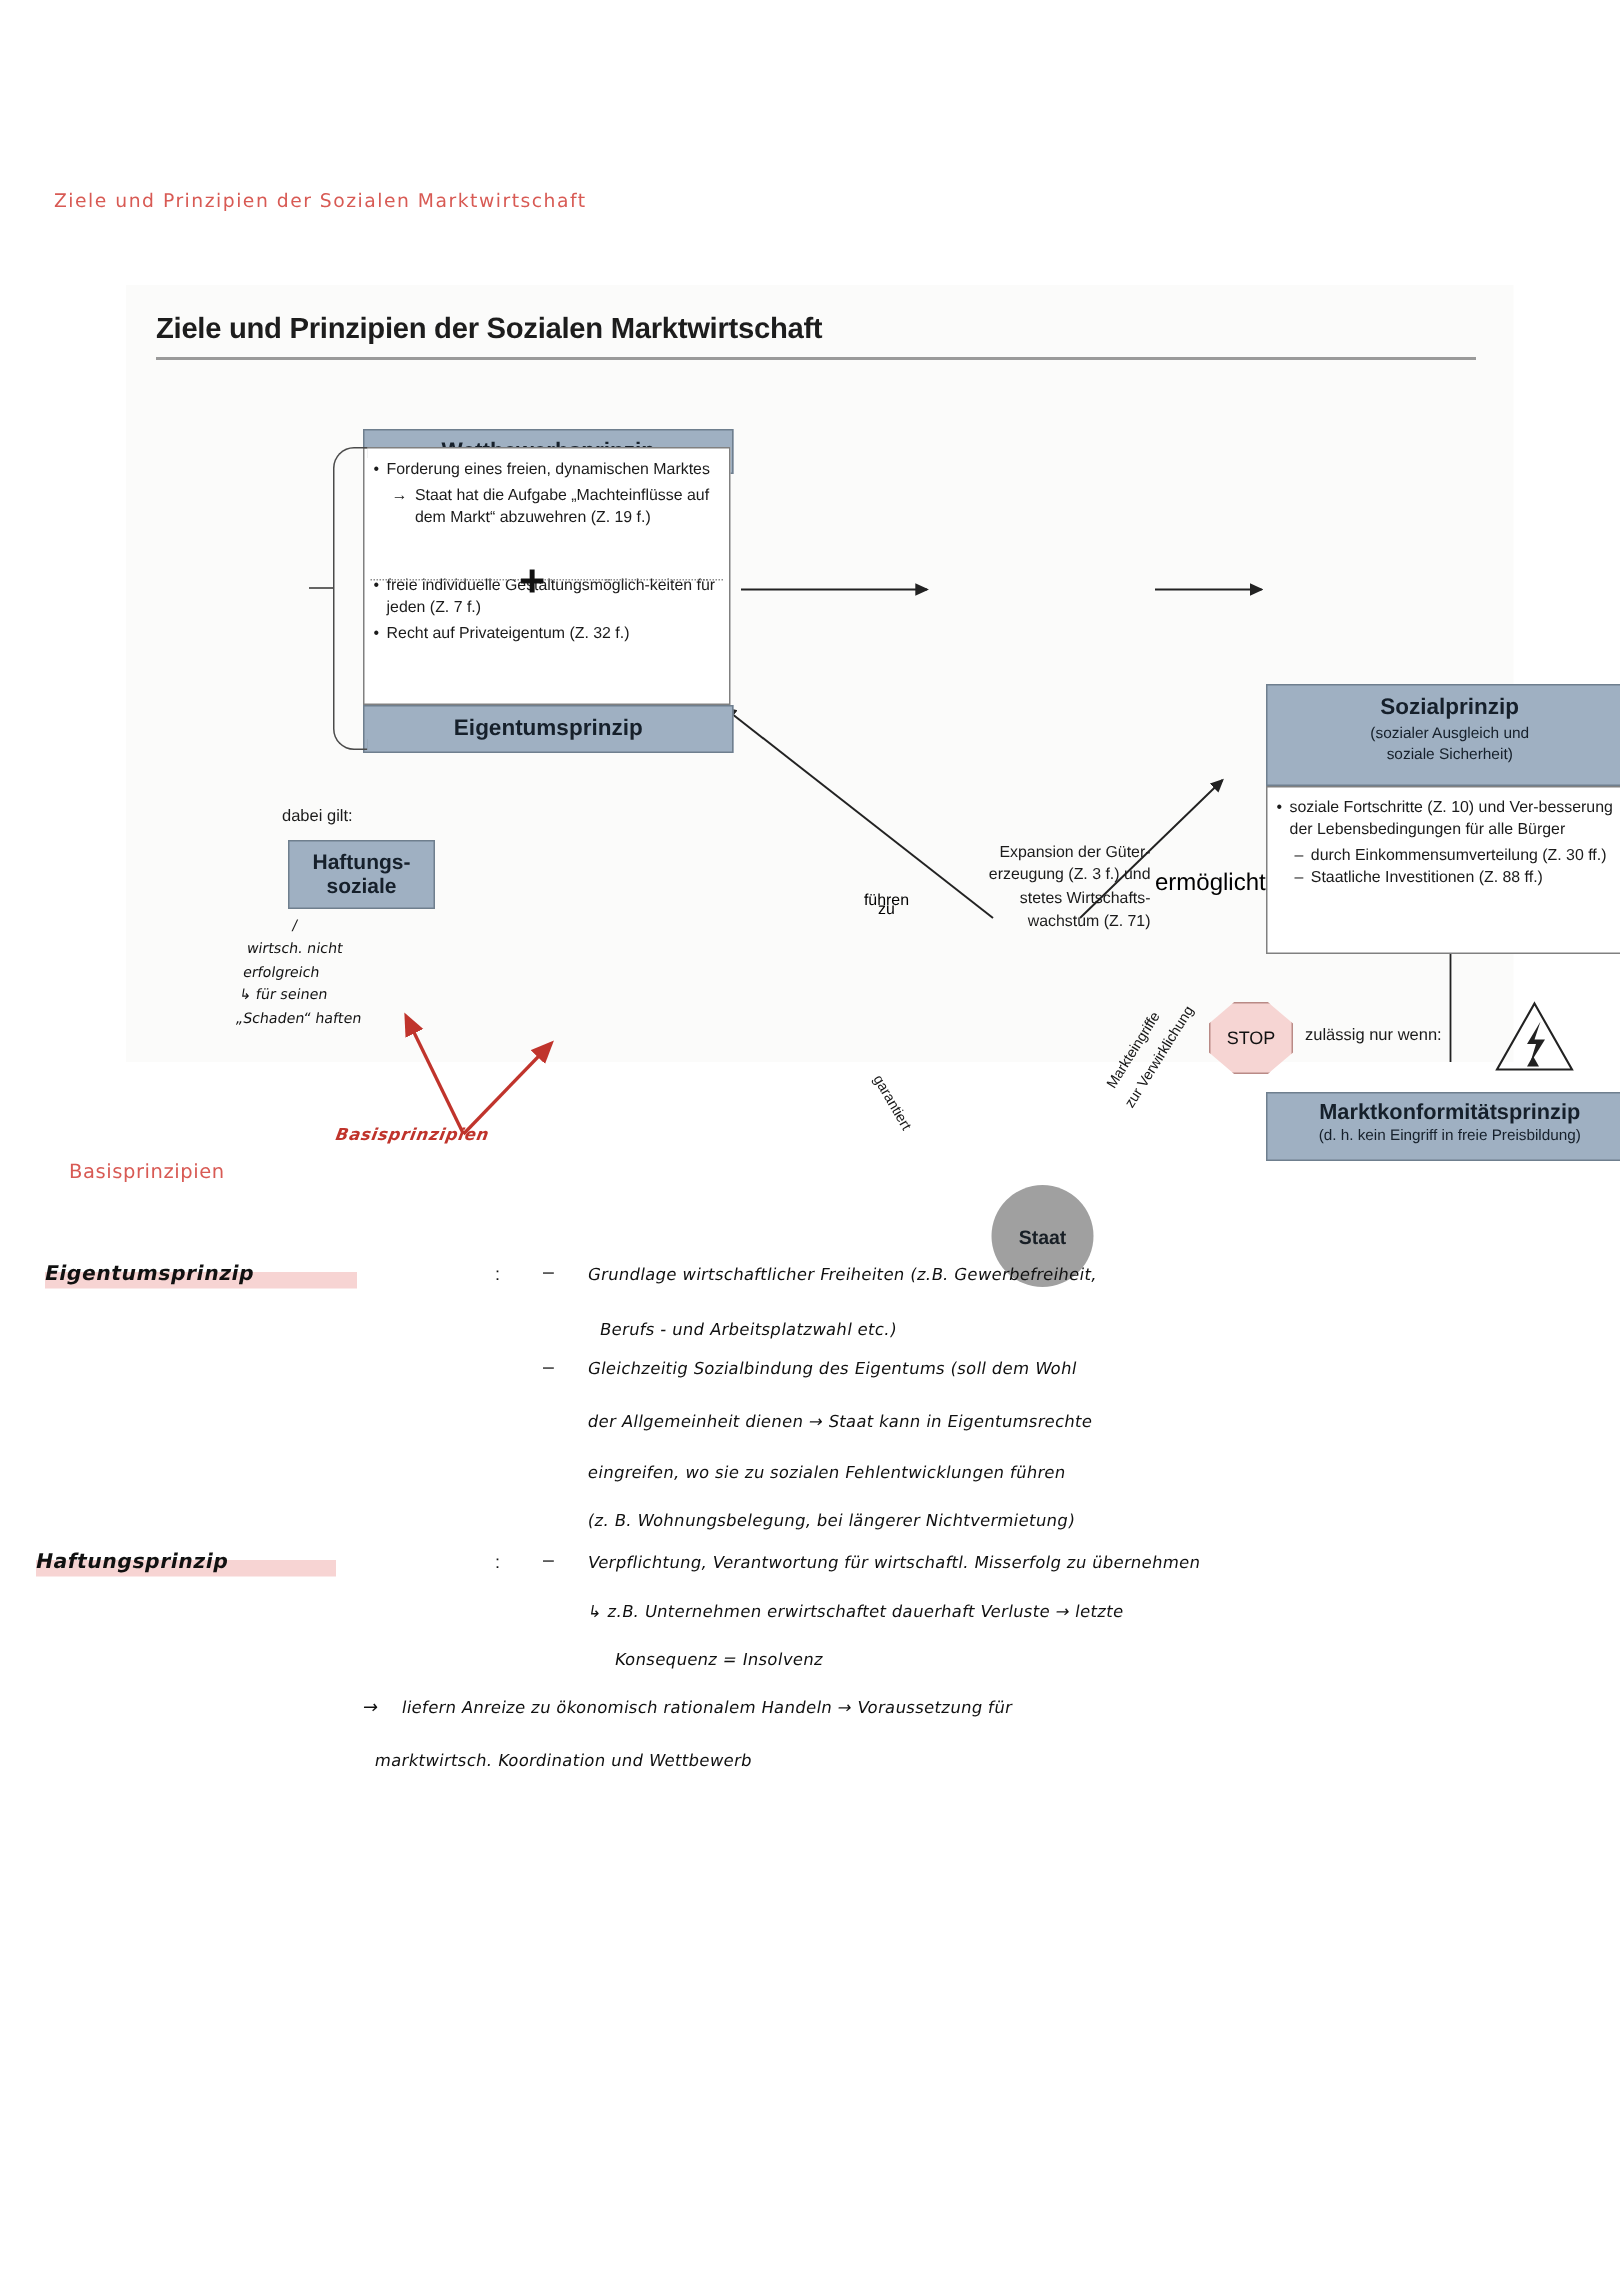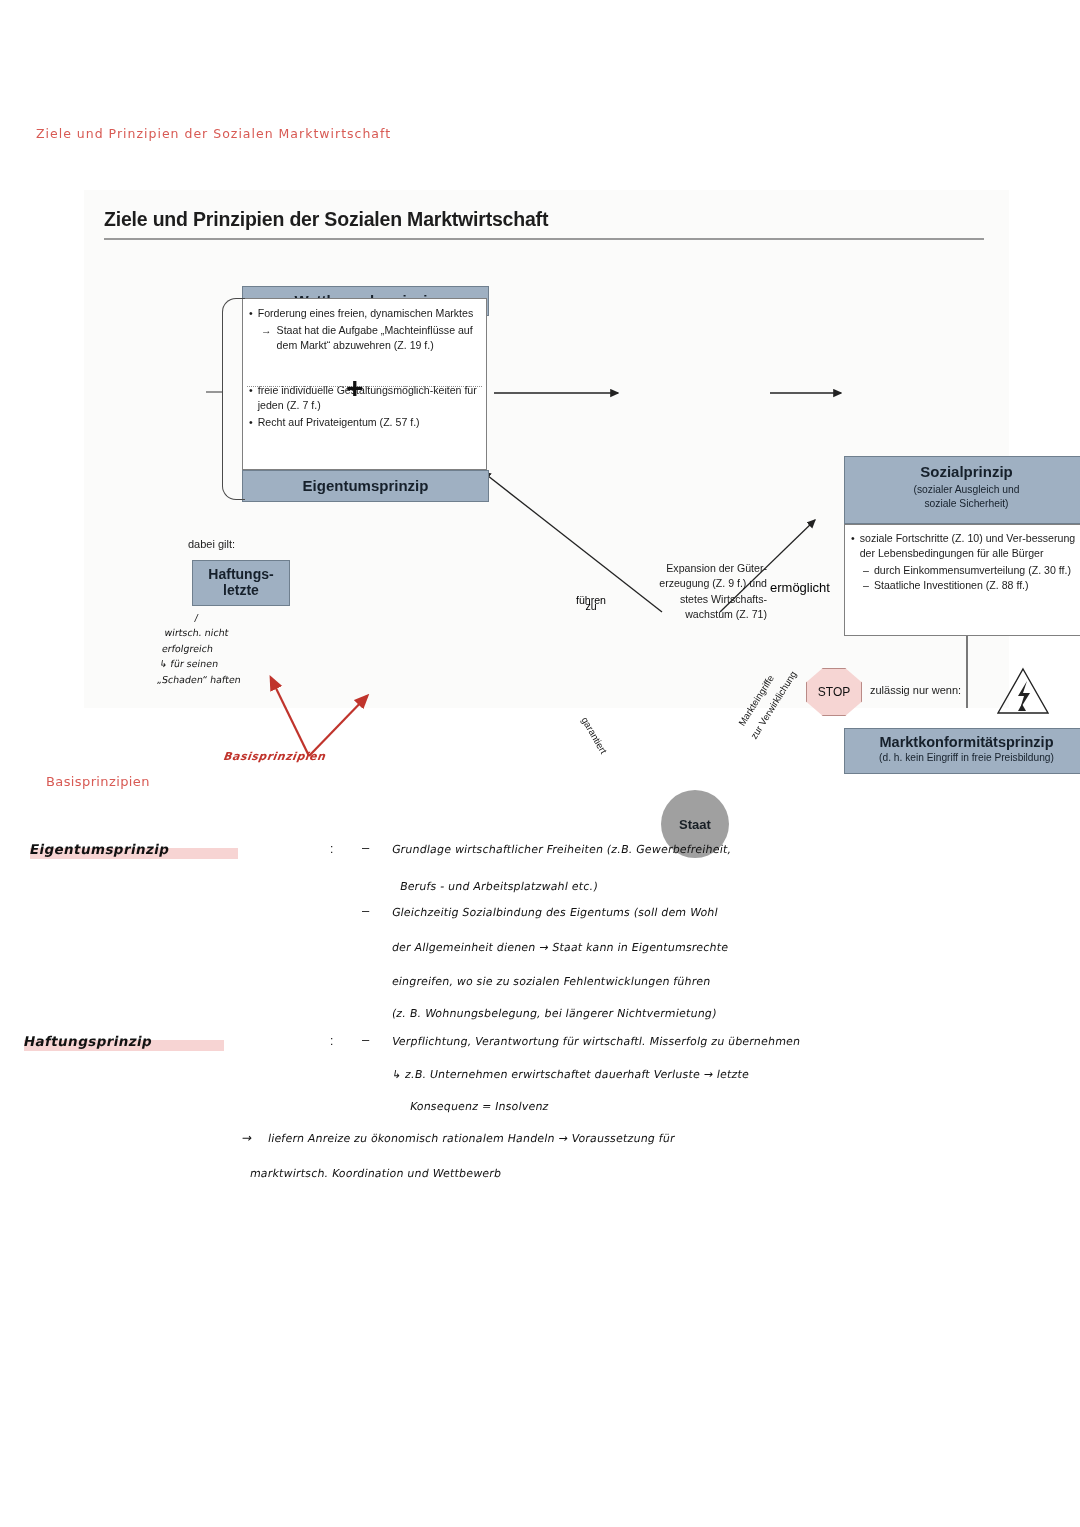--- a/index.html
+++ b/index.html
@@ -96,21 +96,21 @@
     color:#c0342c;font-family:"DejaVu Sans",sans-serif;
     font-size:11px;font-style:italic;font-weight:bold;
     transform:skewX(-10deg);letter-spacing:0.5px;
   }
 
   
   #fuehren{position:absolute;left:485px;top:388px;font-size:10.6px;text-align:center;width:44px;margin-top:16px;}
   #zu{position:absolute;left:485px;top:410px;font-size:10.6px;text-align:center;width:44px;}
   #mid-text{position:absolute;left:543px;top:371px;width:140px;font-size:10.6px;
     text-align:right;line-height:1.45;color:#1b1b1b;}
-  #ermoeglicht{position:absolute;left:686px;top:390px;font-size:13px;}
+  #ermoeglicht{position:absolute;left:686px;top:390px;font-size:16px;}
 
   
   #sozial-hdr{position:absolute;left:760px;top:266px;width:245px;height:68px;
     padding-top:6px;box-sizing:border-box;}
   #sozial-hdr .t1{font-size:15px;font-weight:bold;}
   #sozial-hdr .t2{font-size:10.3px;font-weight:normal;line-height:1.34;margin-top:3px;}
   #sozial-body{position:absolute;left:760px;top:334px;width:245px;height:112px;
     font-size:10.6px;line-height:1.43;padding:6px 6px 0 6px;box-sizing:border-box;color:#1b1b1b;}
 
   
@@ -206,35 +206,35 @@
         <span>→</span>
         <span>Staat hat die Aufgabe „Machteinflüsse auf dem Markt“ abzuwehren (Z. 19 f.)</span>
       </div>
       <div style="height:30px"></div>
       <div class="bullet-row">
         <span class="dot">•</span>
         <span>freie individuelle Gestaltungsmöglich-keiten für jeden (Z. 7 f.)</span>
       </div>
       <div class="bullet-row">
         <span class="dot">•</span>
-        <span>Recht auf Privateigentum (Z. 57 f.)</span>
+        <span>Recht auf Privateigentum (Z. 32 f.)</span>
       </div>
     </div>
     <div id="plus-divider"></div>
     <div id="plus-sign">+</div>
 
     <div id="eig-hdr" class="hdr">Eigentumsprinzip</div>
 
     <div id="brace"></div>
 
     <div id="dabei-gilt">dabei gilt:</div>
     <div id="haftungs-box" class="hdr">
       <div>
         <div>Haftungs-</div>
-        <div>letzte</div>
+        <div>soziale</div>
       </div>
     </div>
     <div id="hand-note">
       <div style="margin-left:28px">/</div>
       <div>wirtsch. nicht</div>
       <div>erfolgreich</div>
       <div>↳ für seinen</div>
       <div>„Schaden“ haften</div>
     </div>
 
@@ -246,21 +246,21 @@
       </defs>
       <line x1="100" y1="88" x2="62" y2="10" stroke="#c0342c" stroke-width="2.2" marker-end="url(#rah)"></line>
       <line x1="100" y1="88" x2="158" y2="28" stroke="#c0342c" stroke-width="2.2" marker-end="url(#rah)"></line>
     </svg>
     <div id="basis-hand">Basisprinzipien</div>
 
     <div id="fuehren">führen</div>
     <div id="zu">zu</div>
     <div id="mid-text">
       <div>Expansion der Güter-</div>
-      <div>erzeugung (Z. 9 f.) und</div>
+      <div>erzeugung (Z. 3 f.) und</div>
       <div>stetes Wirtschafts-</div>
       <div>wachstum (Z. 71)</div>
     </div>
     <div id="ermoeglicht">ermöglicht</div>
 
     <div id="sozial-hdr" class="hdr">
       <div class="t1">Sozialprinzip</div>
       <div class="t2">
         <div>(sozialer Ausgleich und</div>
         <div>soziale Sicherheit)</div>

